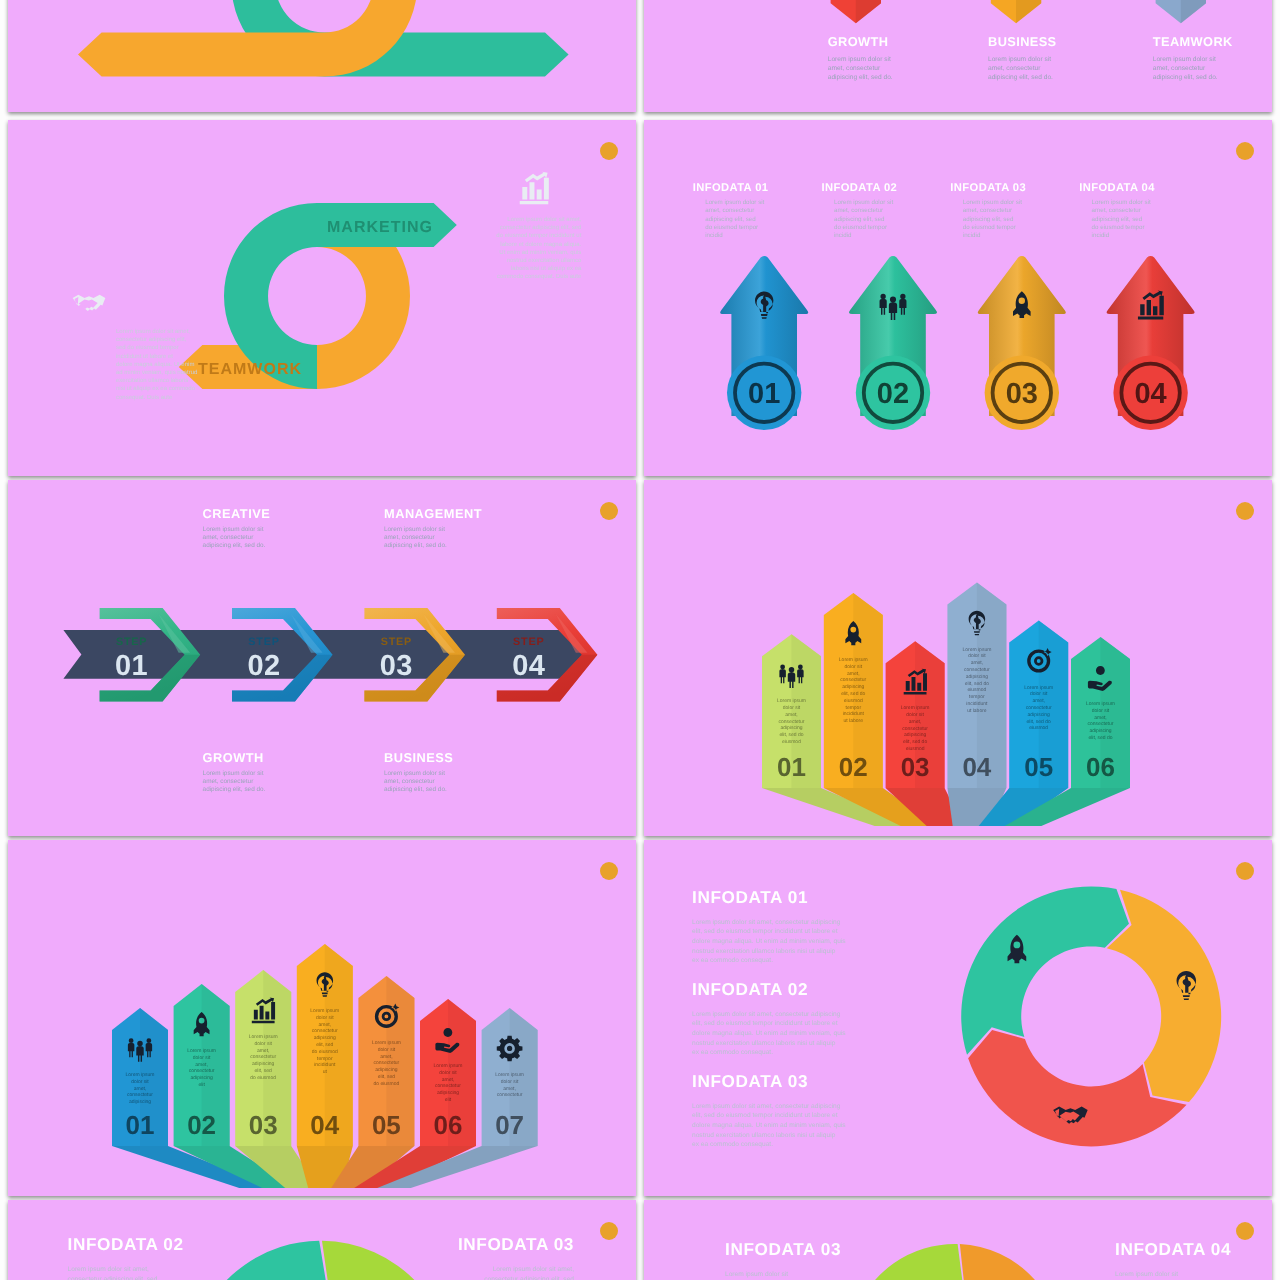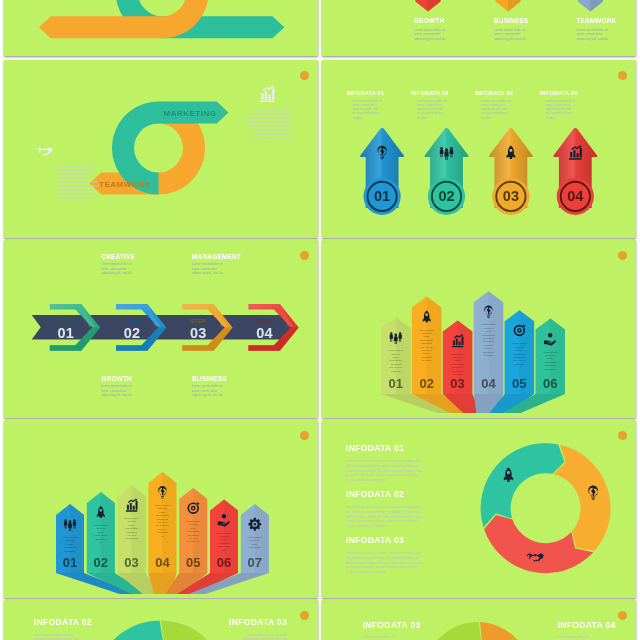--- a/index.html
+++ b/index.html
@@ -1,19 +1,19 @@
 <!DOCTYPE html>
 <html><head>
 <meta charset="utf-8">
 <style>
   html,body{margin:0;padding:0;}
   body{width:640px;height:640px;overflow:hidden;background:#fdfdfd;
        font-family:"Liberation Sans",sans-serif;-webkit-font-smoothing:antialiased;}
   .page{position:absolute;left:0;top:0;width:640px;height:640px;overflow:hidden;}
-  .slide{position:absolute;width:314px;height:178px;background:#bef264;overflow:hidden;
+  .slide{position:absolute;width:314px;height:178px;background:#f0abfc;overflow:hidden;
          box-shadow:0 1px 2px rgba(0,0,0,0.45);}
   .dot{position:absolute;width:9px;height:9px;border-radius:50%;background:#e8a12a;}
   svg{display:block;}
 </style>
 </head>
 <body>
 
 <div class="page">
 
   <div class="slide" id="sl1" style="left:4px;top:-122px;">

